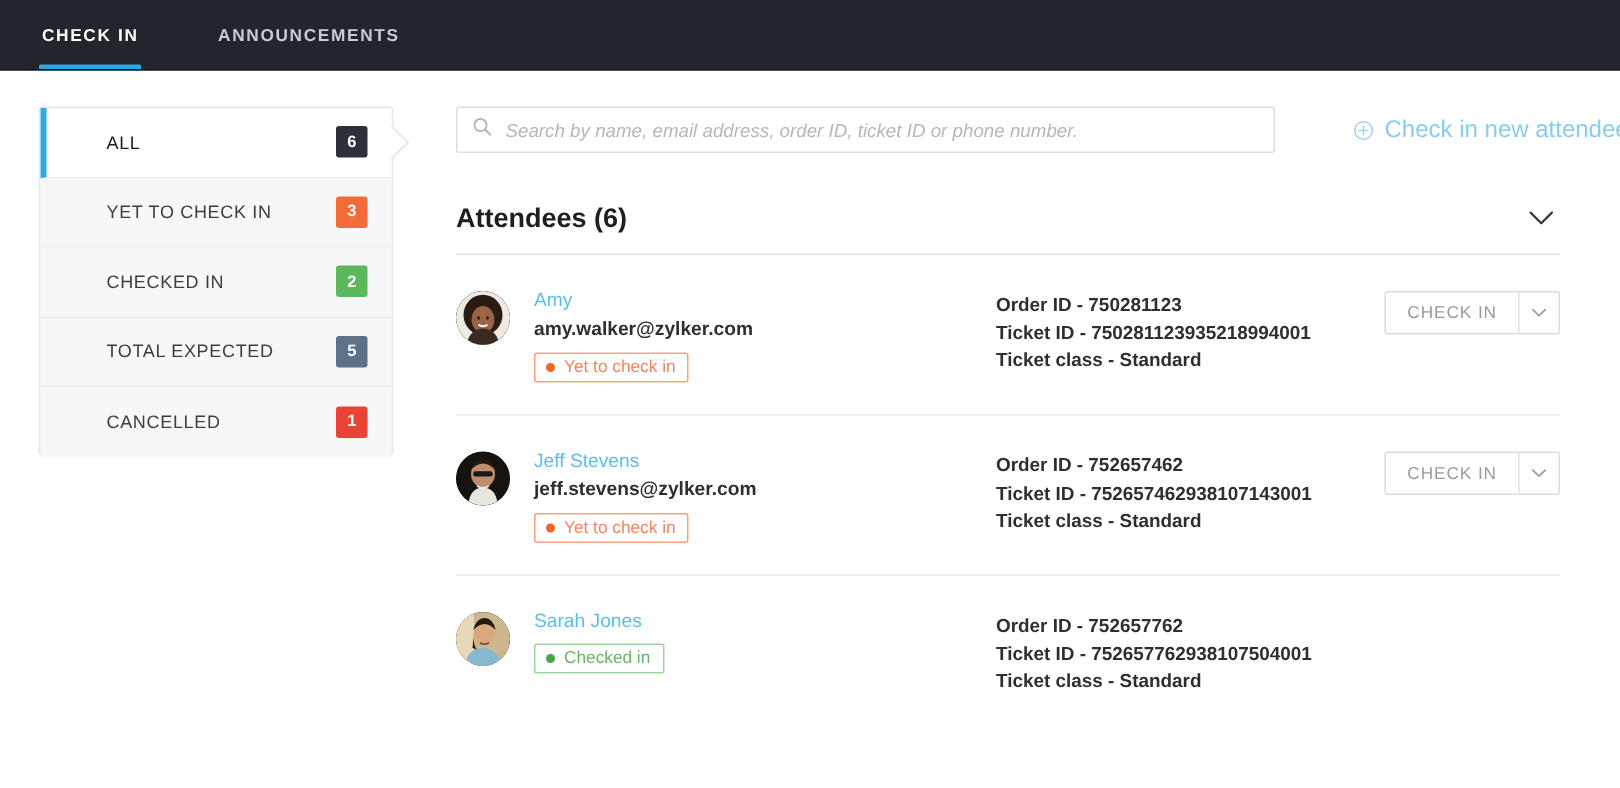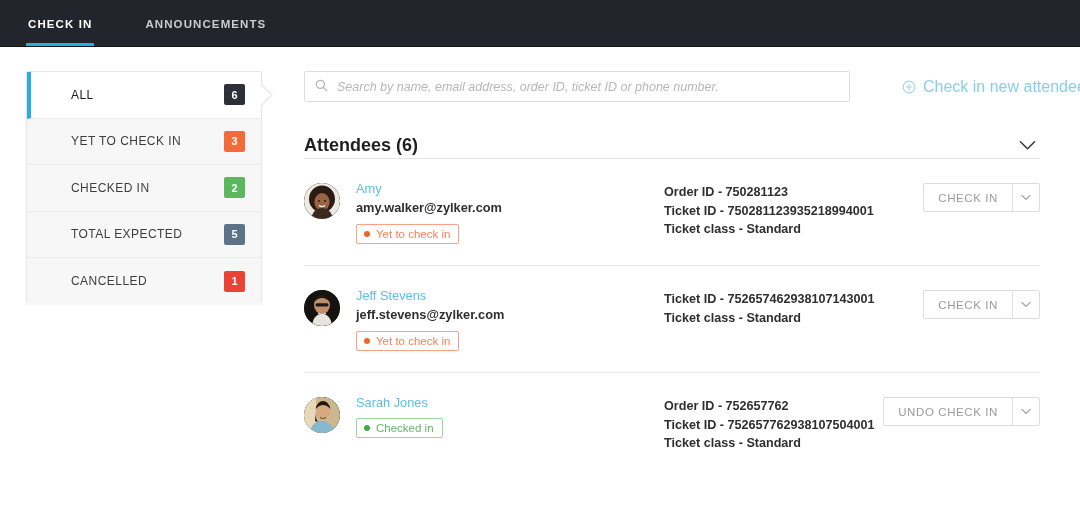--- a/index.html
+++ b/index.html
@@ -170,21 +170,21 @@
     display: flex;
     align-items: center;
   }
 
   
   .att-head {
     display: flex;
     align-items: center;
     justify-content: space-between;
     margin-top: 33px;
-    padding-bottom: 2px;
+    padding-bottom: 13px;
     border-bottom: 1px solid #e4e4e4;
   }
   .att-title {
     font-size: 18px;
     color: #1f1f1f;
     font-weight: bold;
   }
   .chev-collapse { cursor: pointer; display: flex; padding: 2px 4px; }
 
   
@@ -429,20 +429,21 @@
       </div>
       <div class="person">
         <div class="person-name">Jeff Stevens</div>
         <div class="person-email">jeff.stevens@zylker.com</div>
         <div class="pill orange">
           <span class="dot"></span>
           <span>Yet to check in</span>
         </div>
       </div>
       <div class="order">
+        <div>Order ID - 752657462</div>
         <div>Ticket ID - 752657462938107143001</div>
         <div>Ticket class - Standard</div>
       </div>
       <div class="action">
         <div class="action-label">CHECK IN</div>
         <div class="action-caret">
           <svg width="10" height="7" viewBox="0 0 12 8">
             <polyline points="1,1.5 6,6.3 11,1.5" fill="none" stroke="#9b9b9b" stroke-width="1.4" stroke-linecap="round" stroke-linejoin="round"></polyline>
           </svg>
         </div>
@@ -473,24 +474,16 @@
         <div class="pill green">
           <span class="dot"></span>
           <span>Checked in</span>
         </div>
       </div>
       <div class="order">
         <div>Order ID - 752657762</div>
         <div>Ticket ID - 752657762938107504001</div>
         <div>Ticket class - Standard</div>
       </div>
-      <div class="action">
-        <div class="action-label">UNDO CHECK IN</div>
-        <div class="action-caret">
-          <svg width="10" height="7" viewBox="0 0 12 8">
-            <polyline points="1,1.5 6,6.3 11,1.5" fill="none" stroke="#9b9b9b" stroke-width="1.4" stroke-linecap="round" stroke-linejoin="round"></polyline>
-          </svg>
-        </div>
-      </div>
     </div>
 
   </div>
 </div>
 
 </body></html>

